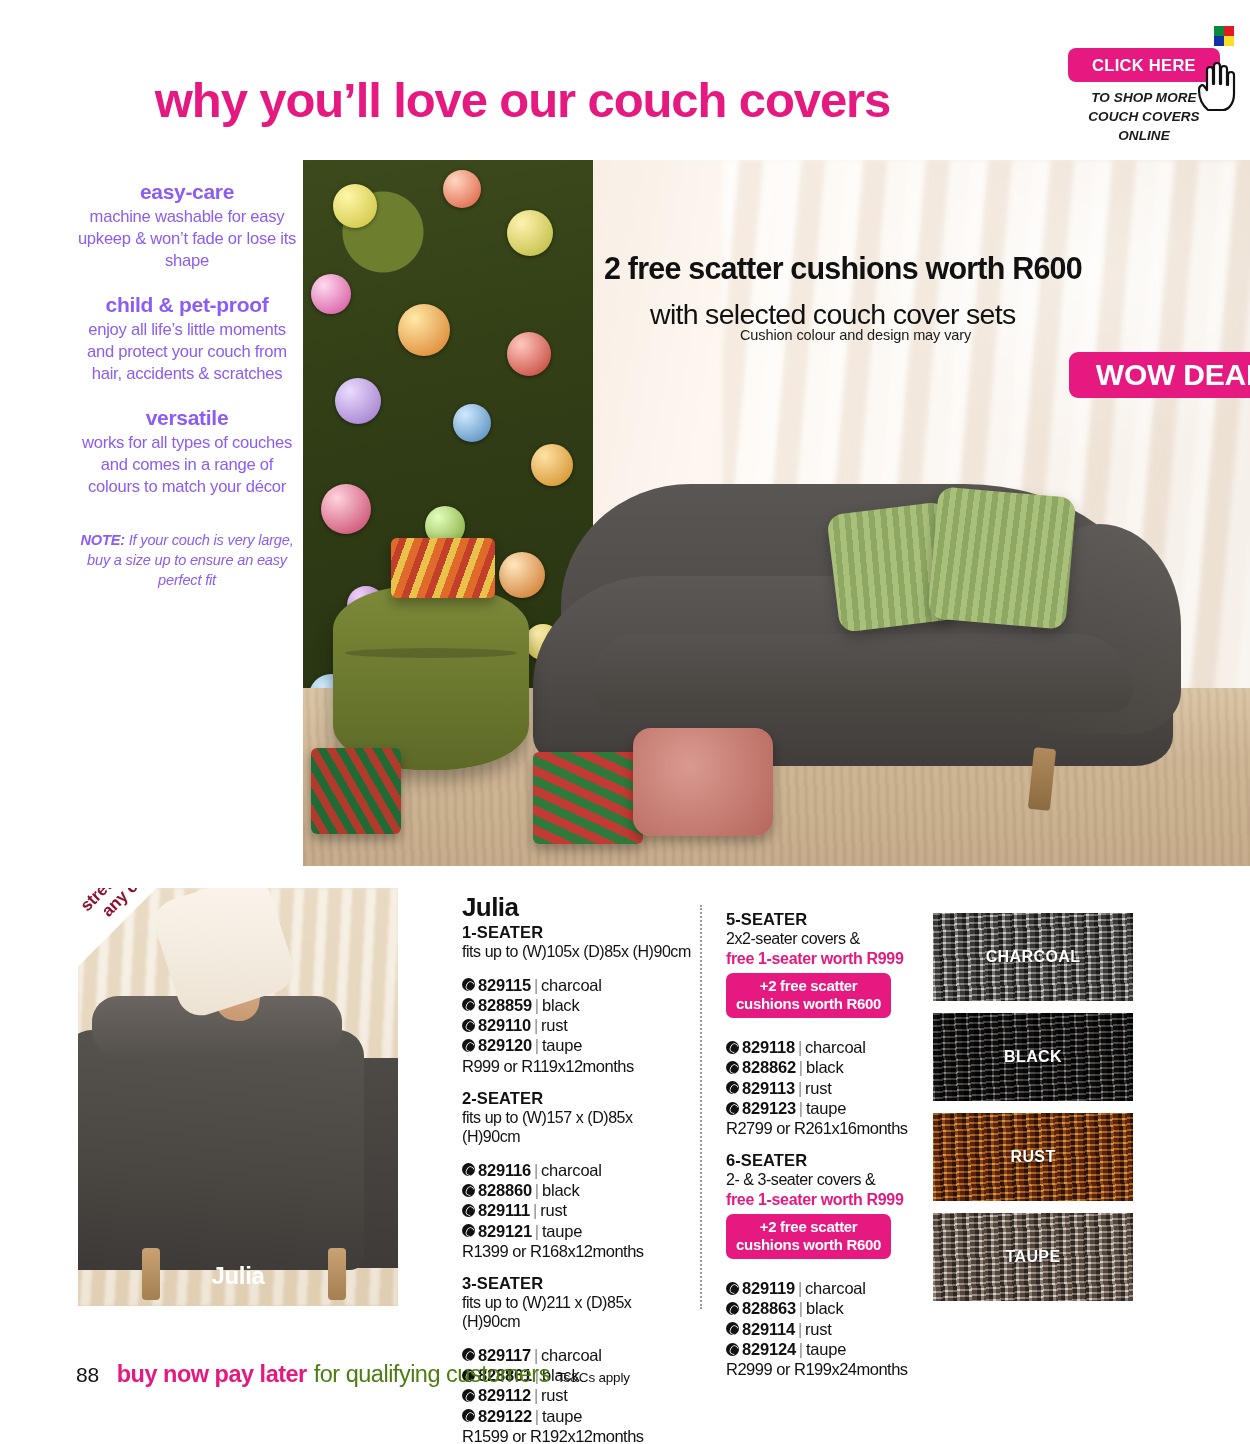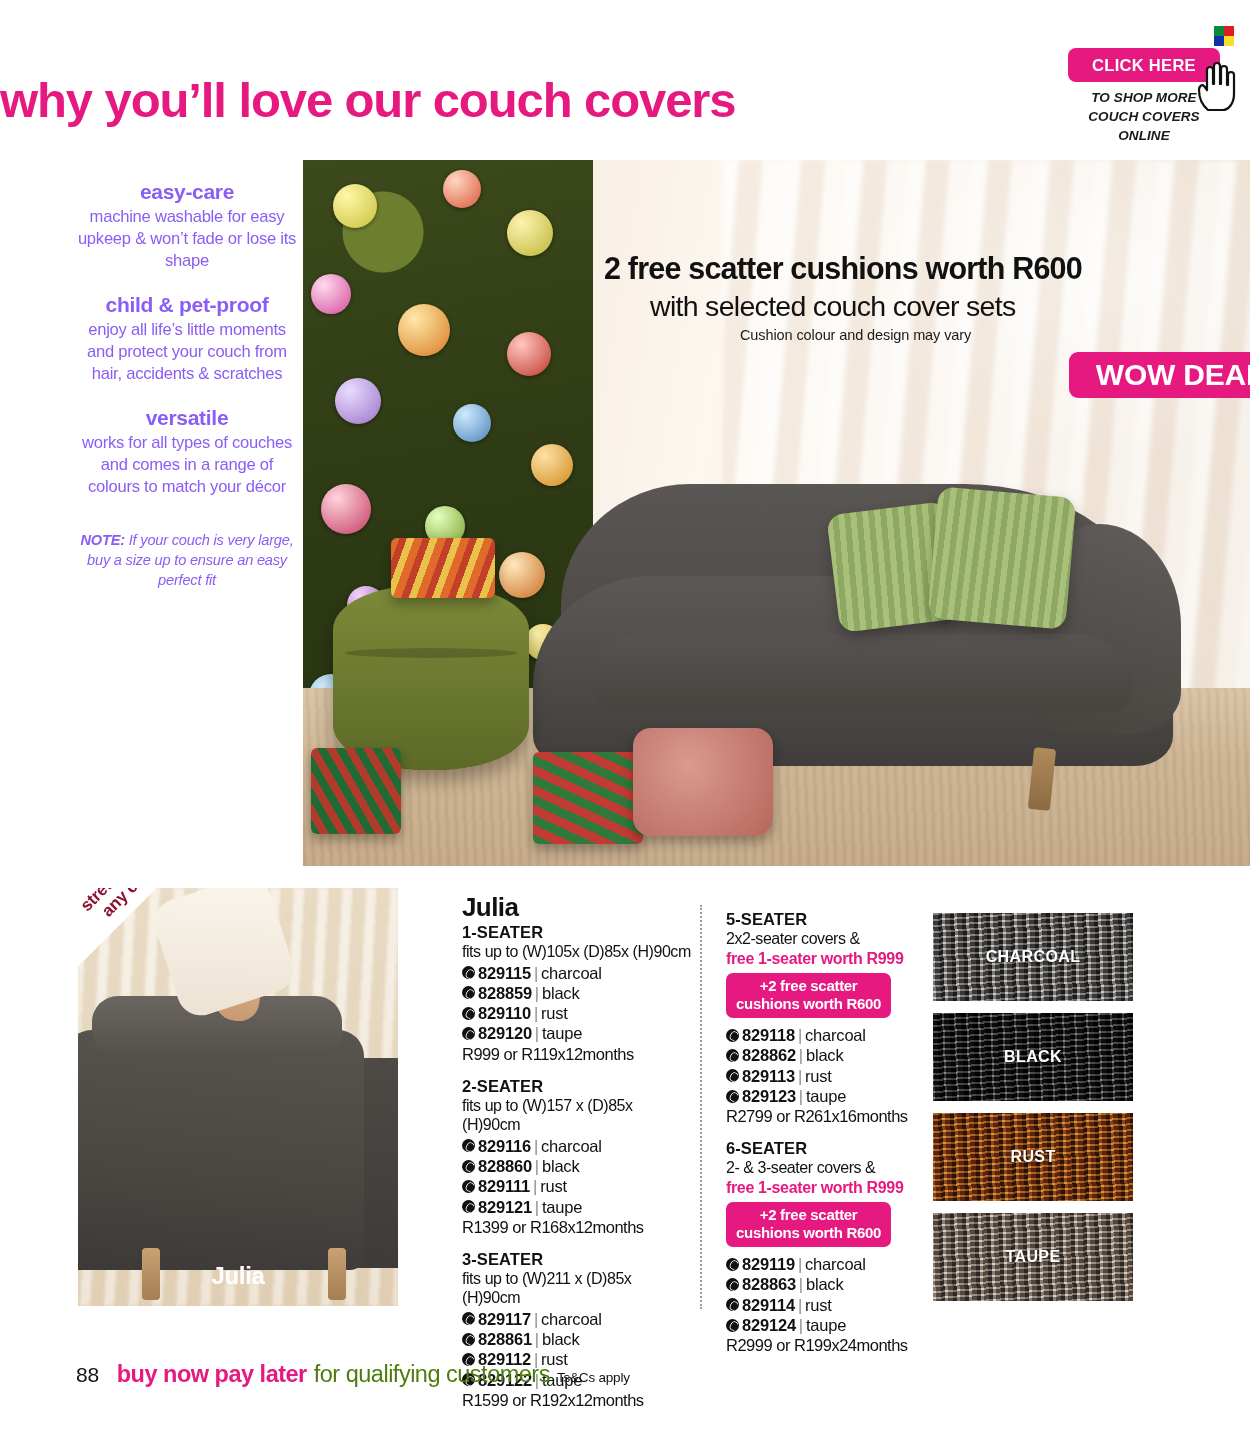--- a/index.html
+++ b/index.html
@@ -19,21 +19,21 @@
   
   .clickbox { position:absolute; top:48px; left:1068px; width:152px; text-align:center; }
   .clickbtn { position:relative; display:block; width:152px; height:34px; line-height:34px;
               background:#E5197F; color:#fff; border-radius:8px;
               font-weight:bold; font-size:16.5px; letter-spacing:.3px; }
   .handicon { position:absolute; left:128px; top:12px; width:40px; height:52px; }
   .clicksub { margin-top:6px; font-size:13.5px; font-weight:bold; line-height:1.42;
               color:#1a1a1a; letter-spacing:.1px;font-style:italic; }
 
   
-  .headline { position:absolute; top:72px; left:0; width:1045px; text-align:left;
+  .headline { position:absolute; top:72px; left:0; width:1045px; text-align:center;
               color:#E5197F; font-weight:bold; font-size:49px; letter-spacing:-1.1px; }
 
   
   .features { position:absolute; top:180px; left:76px; width:222px; text-align:center;
               color:#8b5cf6; }
   .feat { margin-bottom:21px; }
   .feat h3 { font-size:21px; font-weight:bold; line-height:1.18; letter-spacing:-.3px; }
   .feat p  { font-size:16.6px; line-height:1.33; letter-spacing:-.25px; margin-top:1px; }
   .note { margin-top:33px; font-style:italic; font-size:14.6px; line-height:1.37;
           letter-spacing:-.2px; }
@@ -97,21 +97,21 @@
     background: rgba(0,0,0,.18); border-radius:50%; }
 
   .gift { position:absolute; border-radius:6px; box-shadow:0 6px 12px rgba(0,0,0,.3); }
 
   
   .wow { position:absolute; top:192px; left:766px; width:222px; height:46px;
          background:#E5197F; border-radius:9px; color:#fff; text-align:center;
          line-height:46px; font-size:30px; font-weight:bold; letter-spacing:-.2px; }
   .deal1 { position:absolute; top:251px; left:604px; width:560px; color:#111;
            font-size:30.5px; font-weight:bold; letter-spacing:-.8px; }
-  .deal2 { position:absolute; top:290px; left:650px; width:520px; color:#111;
+  .deal2 { position:absolute; top:298px; left:650px; width:520px; color:#111;
            font-size:28.5px; letter-spacing:-.7px; }
   .deal3 { position:absolute; top:327px; left:740px; width:420px; color:#1a1a1a;
            font-size:14.5px; letter-spacing:-.1px; }
 
   
   .shot { position:absolute; top:888px; left:78px; width:320px; height:418px; overflow:hidden;
           background: linear-gradient(170deg,#efe2cd 0%, #e7d7bd 55%, #ddc9ab 100%); }
   .shot .wall { position:absolute; inset:0;
     background: repeating-linear-gradient(93deg, rgba(255,255,255,.5) 0 10px, rgba(226,210,186,.45) 10px 24px);
     filter: blur(1.6px); }
@@ -140,21 +140,21 @@
   .colA { position:absolute; top:892px; left:462px; width:230px; color:#111; }
   .colB { position:absolute; top:910px; left:726px; width:200px; color:#111; }
   .divider { position:absolute; top:905px; left:700px; width:0; height:404px;
              border-left:2.2px dotted #9a9a9a; }
 
   .brand { font-size:26px; font-weight:bold; letter-spacing:-.6px; margin-bottom:0px; }
   .grp { margin-bottom:13px; }
   .grp .gt { font-size:16.5px; font-weight:bold; letter-spacing:.1px; }
   .grp .gs { font-size:16px; letter-spacing:-.45px; line-height:1.22; }
   .grp .gs.pink { color:#E5197F; font-weight:bold; letter-spacing:-.35px; }
-  .codes { margin-top:1px; }
+  .codes { margin-top:13px; }
   .code { font-size:16.5px; line-height:1.23; letter-spacing:-.2px; display:flex;
           align-items:center; gap:3px; }
   .cico { display:inline-block; width:13px; height:13px; border-radius:50%;
           background:#111; position:relative; flex:0 0 13px; }
   .cico::after { content:""; position:absolute; left:3.5px; top:2.6px; width:6px; height:7.6px;
                  border:1.6px solid #fff; border-right-color:transparent; border-radius:50%;
                  transform: rotate(30deg); }
   .code .num { font-weight:bold; }
   .code .sep { color:#8d8d8d; }
   .price { font-size:16.5px; letter-spacing:-.5px; margin-top:1px; }

